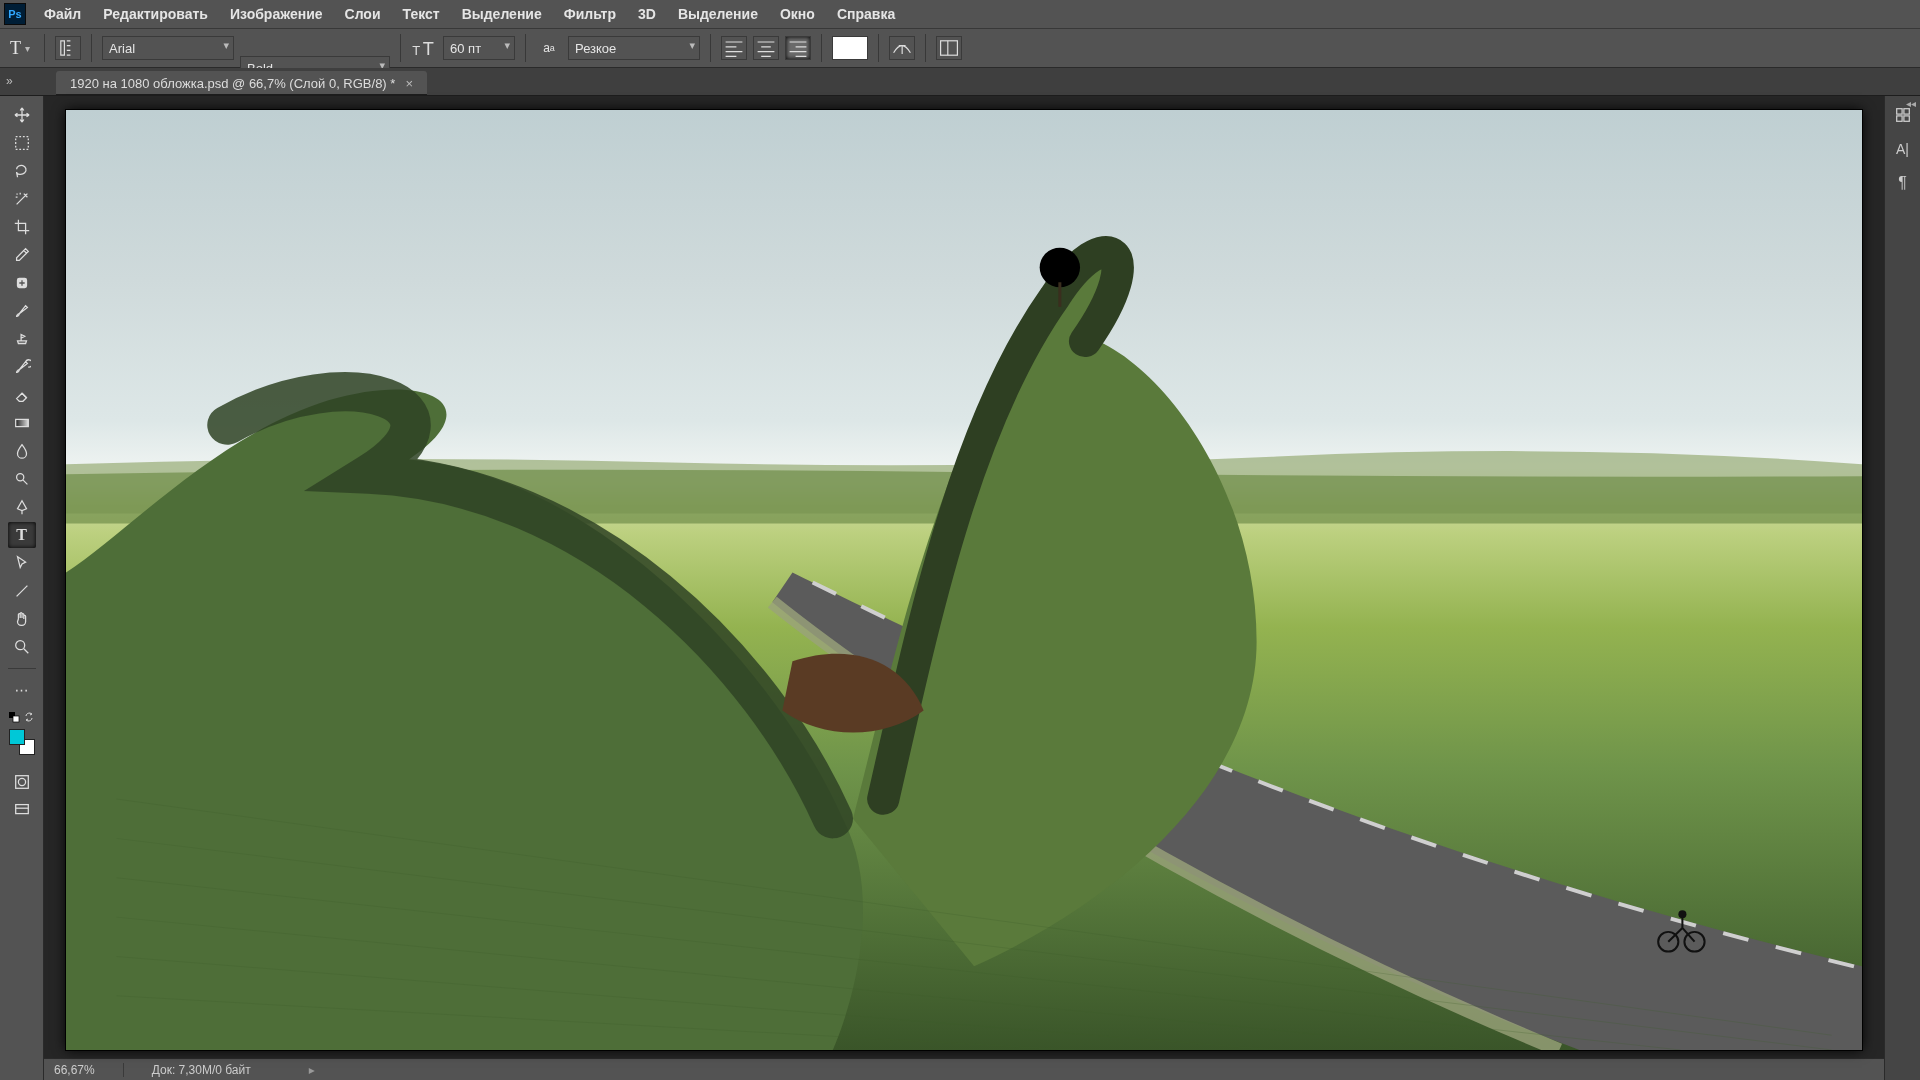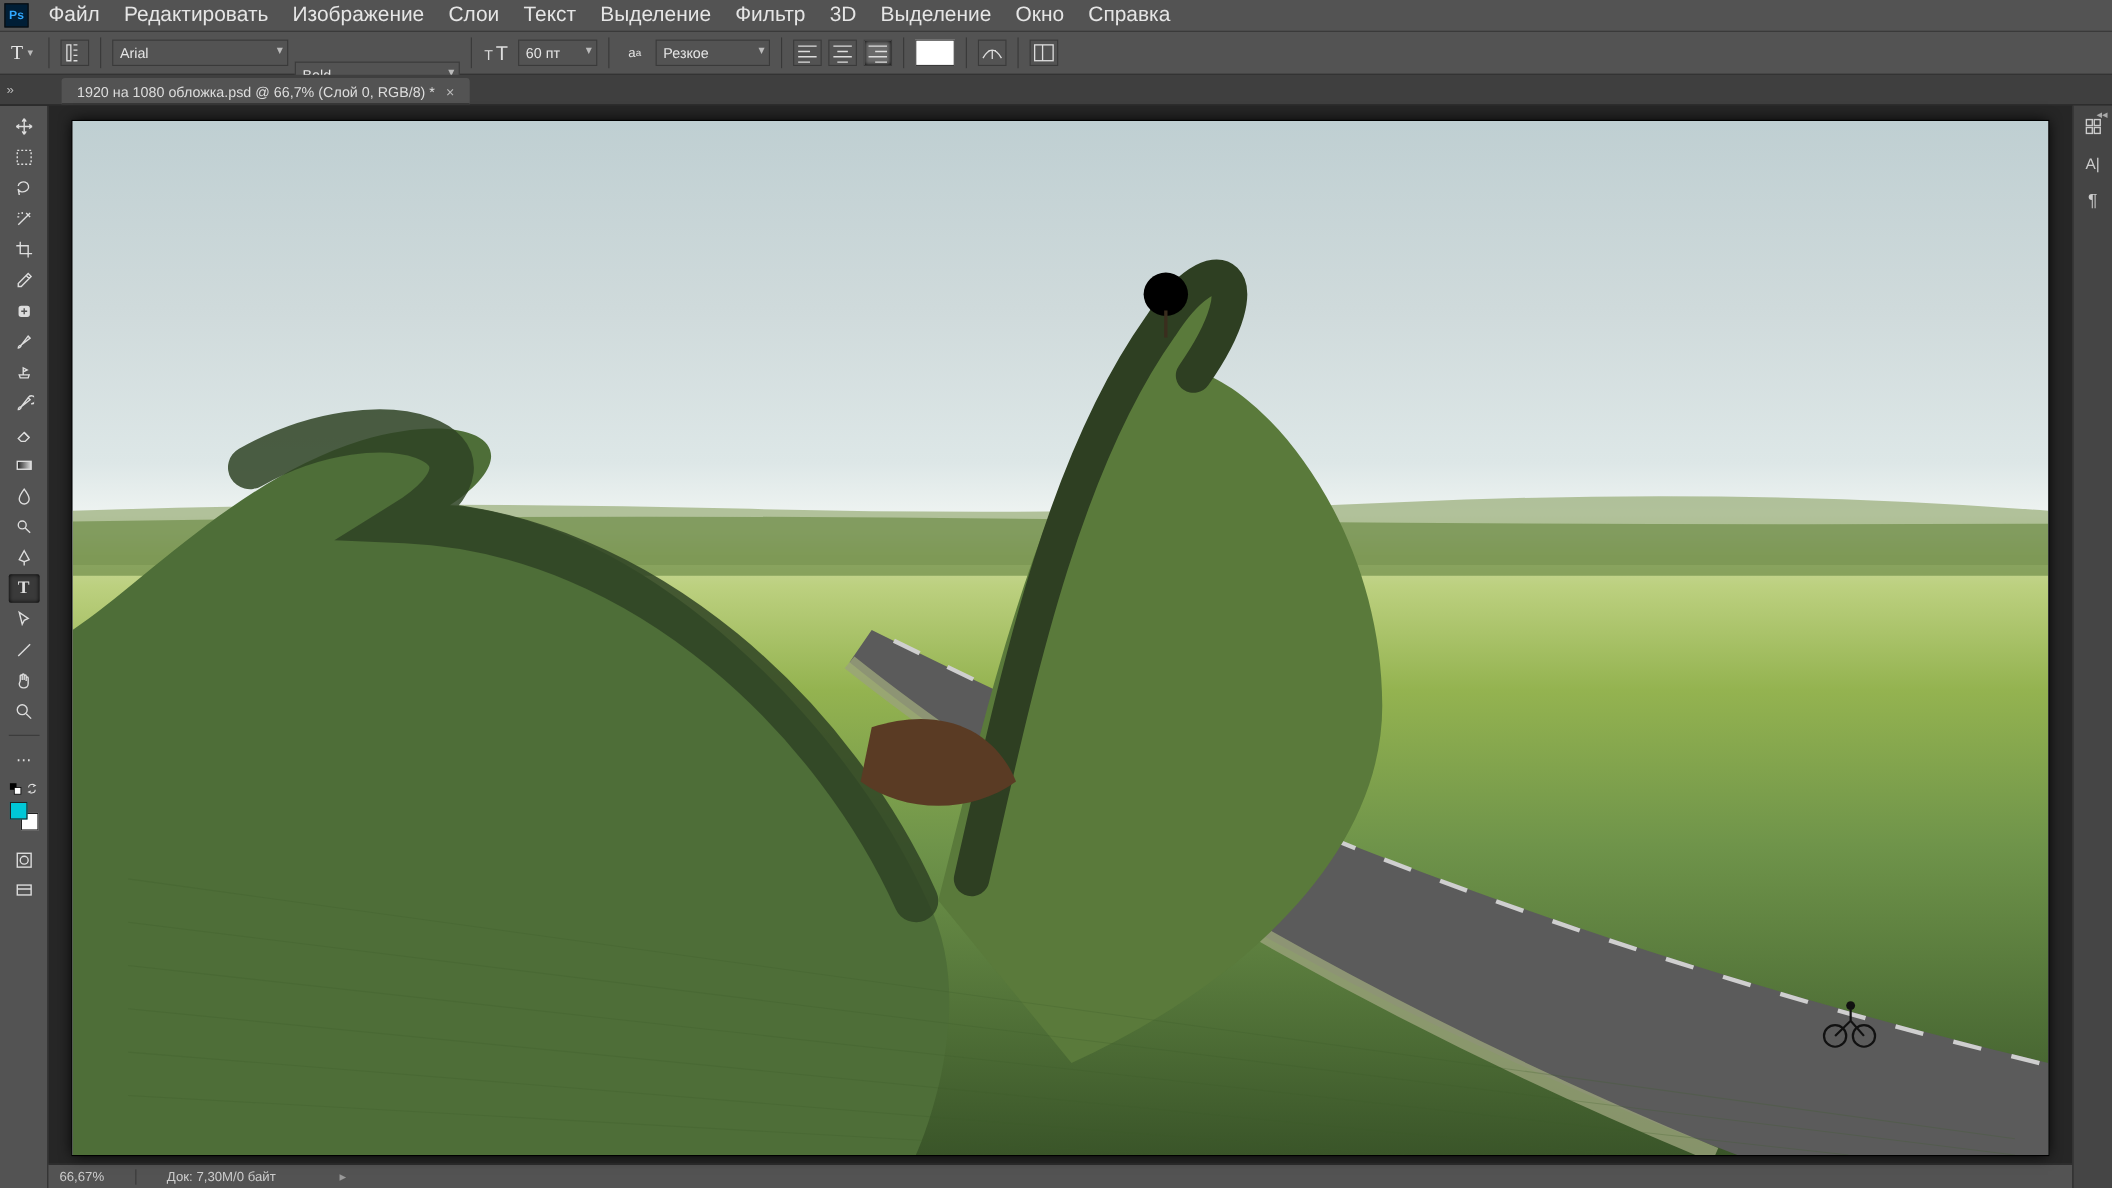--- a/index.html
+++ b/index.html
@@ -25,22 +25,23 @@
     color: #31a8ff;
     font-weight: bold;
     font-size: 11px;
     display: flex; align-items: center; justify-content: center;
     margin-right: 6px;
     border: 1px solid #0a0a0a;
   }
   .menu-item {
     padding: 0 10px;
     line-height: 28px;
-    font-size: 19px;
+    font-size: 14px;
     cursor: default;
+    font-weight: bold;
   }
   
   .options-bar {
     height: 40px;
     background: #535353;
     border-top: 1px solid #383838;
     border-bottom: 1px solid #2a2a2a;
     display: flex; align-items: center;
     padding: 0 6px;
     gap: 6px;
@@ -61,24 +62,24 @@
   .dropdown {
     justify-content: flex-start;
     position: relative;
     min-width: 70px;
   }
   .dropdown::after {
     content:"▾";
     position:absolute; right:4px; top:2px;
     font-size:11px; color:#bbb;
   }
-  .dd-font { width: 160px; }
+  .dd-font { width: 132px; }
   .dd-weight { width: 150px; margin-top: 40px; }
   .dd-size { width: 72px; }
-  .dd-aa { width: 104px; }
+  .dd-aa { width: 132px; }
   .swatch { width: 36px; background: #fff; }
   .align-btn, .little-icon {
     width: 26px; height: 24px;
     border:1px solid #3a3a3a;
     display:flex;align-items:center;justify-content:center;
     font-size:14px;
   }
   .align-btn.active { background:#6a6a6a; box-shadow: inset 0 0 4px #000;}
   
   .tab-strip {

